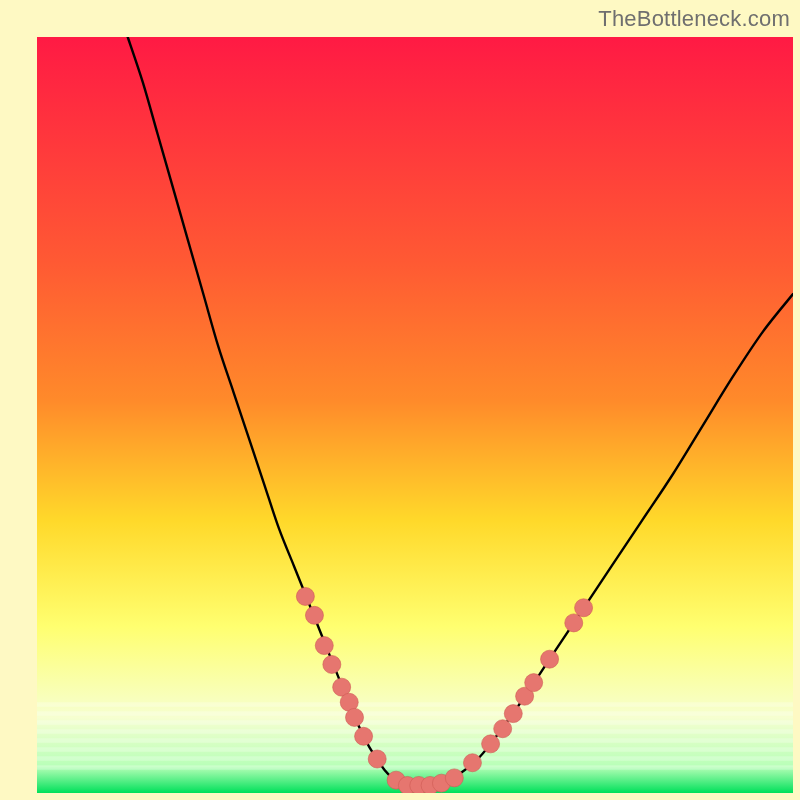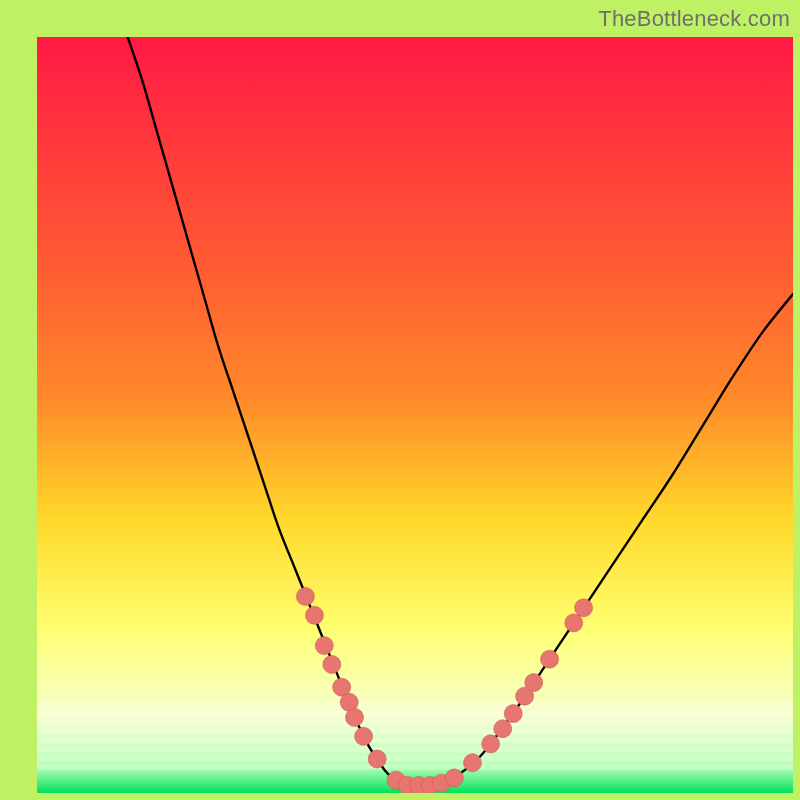--- a/index.html
+++ b/index.html
@@ -10,21 +10,21 @@
     overflow: hidden;
     background: #000;
     font-family: Arial, Helvetica, sans-serif;
   }
   .frame {
     position: absolute;
     top: 0;
     left: 0;
     width: 800px;
     height: 800px;
-    background: #bef264;
+    background: #fef9c3;
   }
   .watermark {
     position: absolute;
     top: 6px;
     right: 10px;
     color: #6f6f6f;
     font-size: 22px;
     font-weight: 500;
     letter-spacing: 0.2px;
     z-index: 10;

